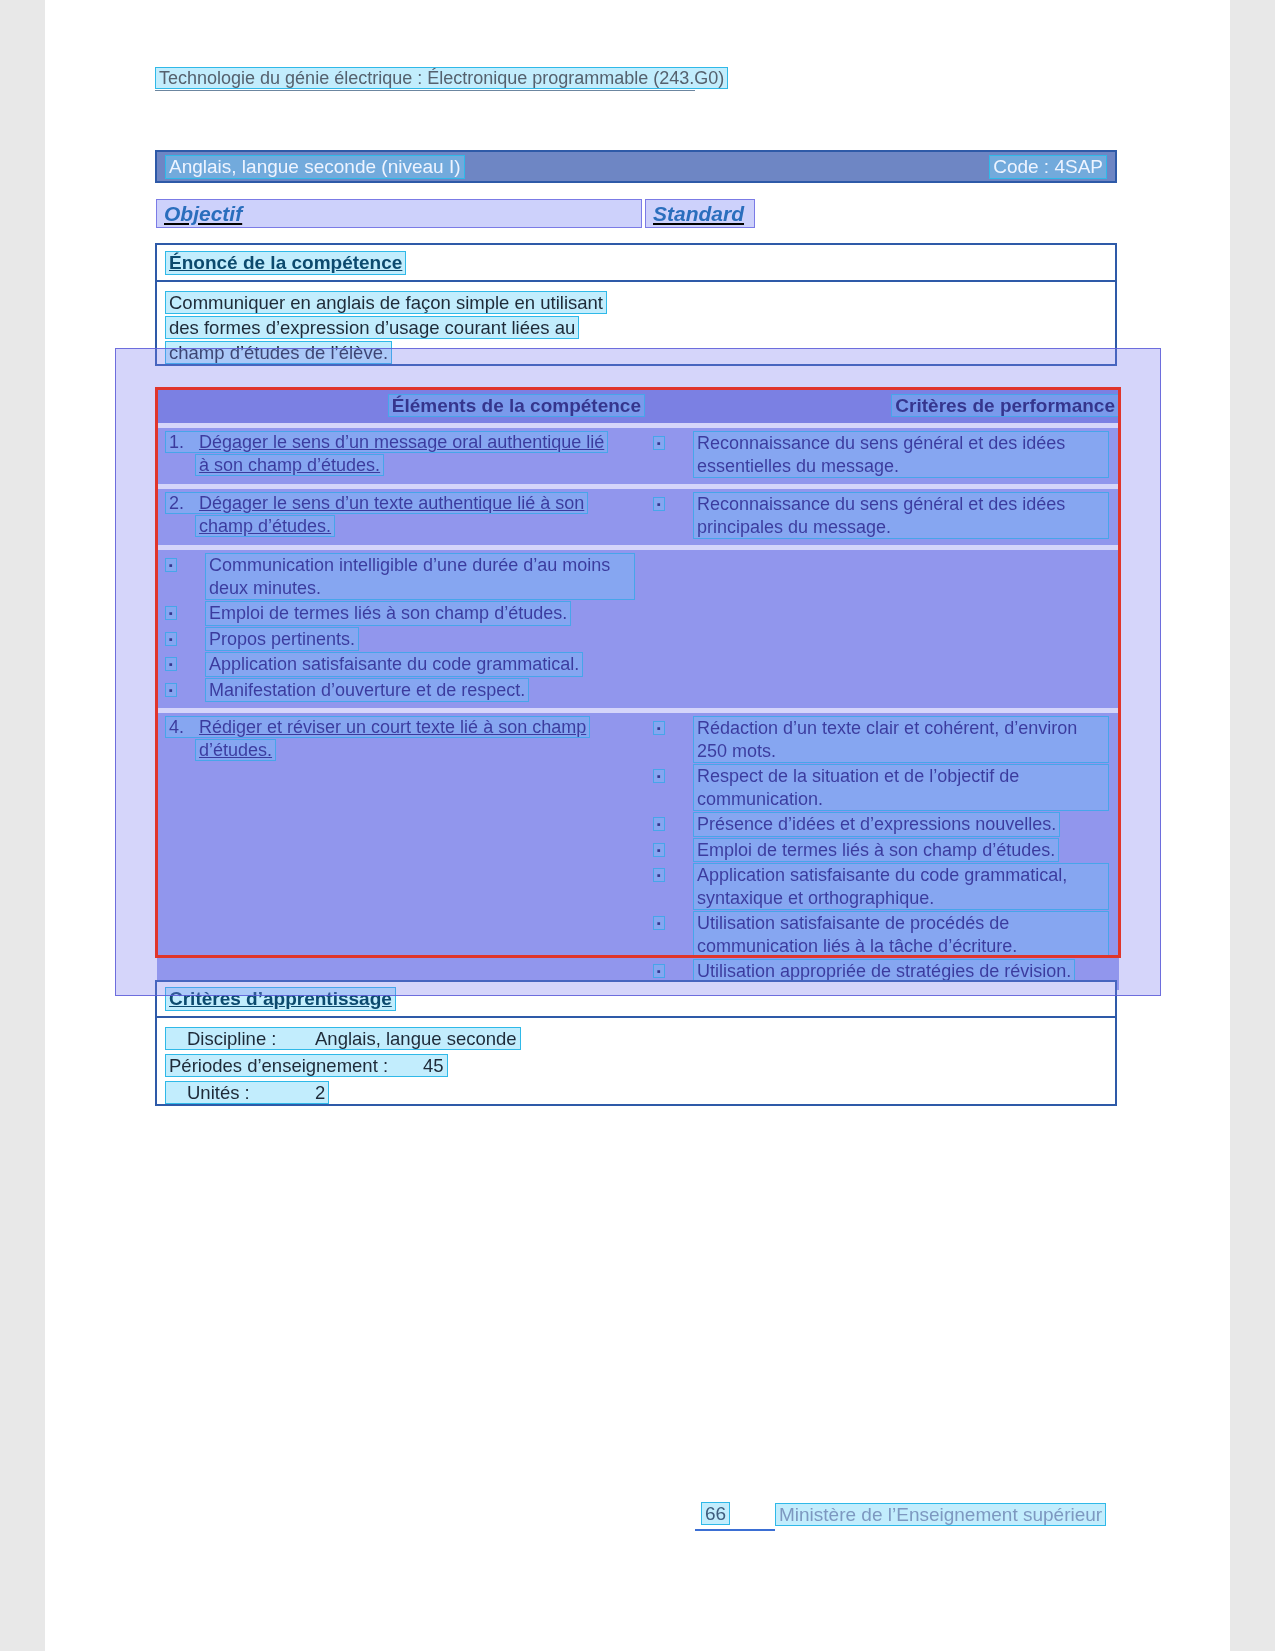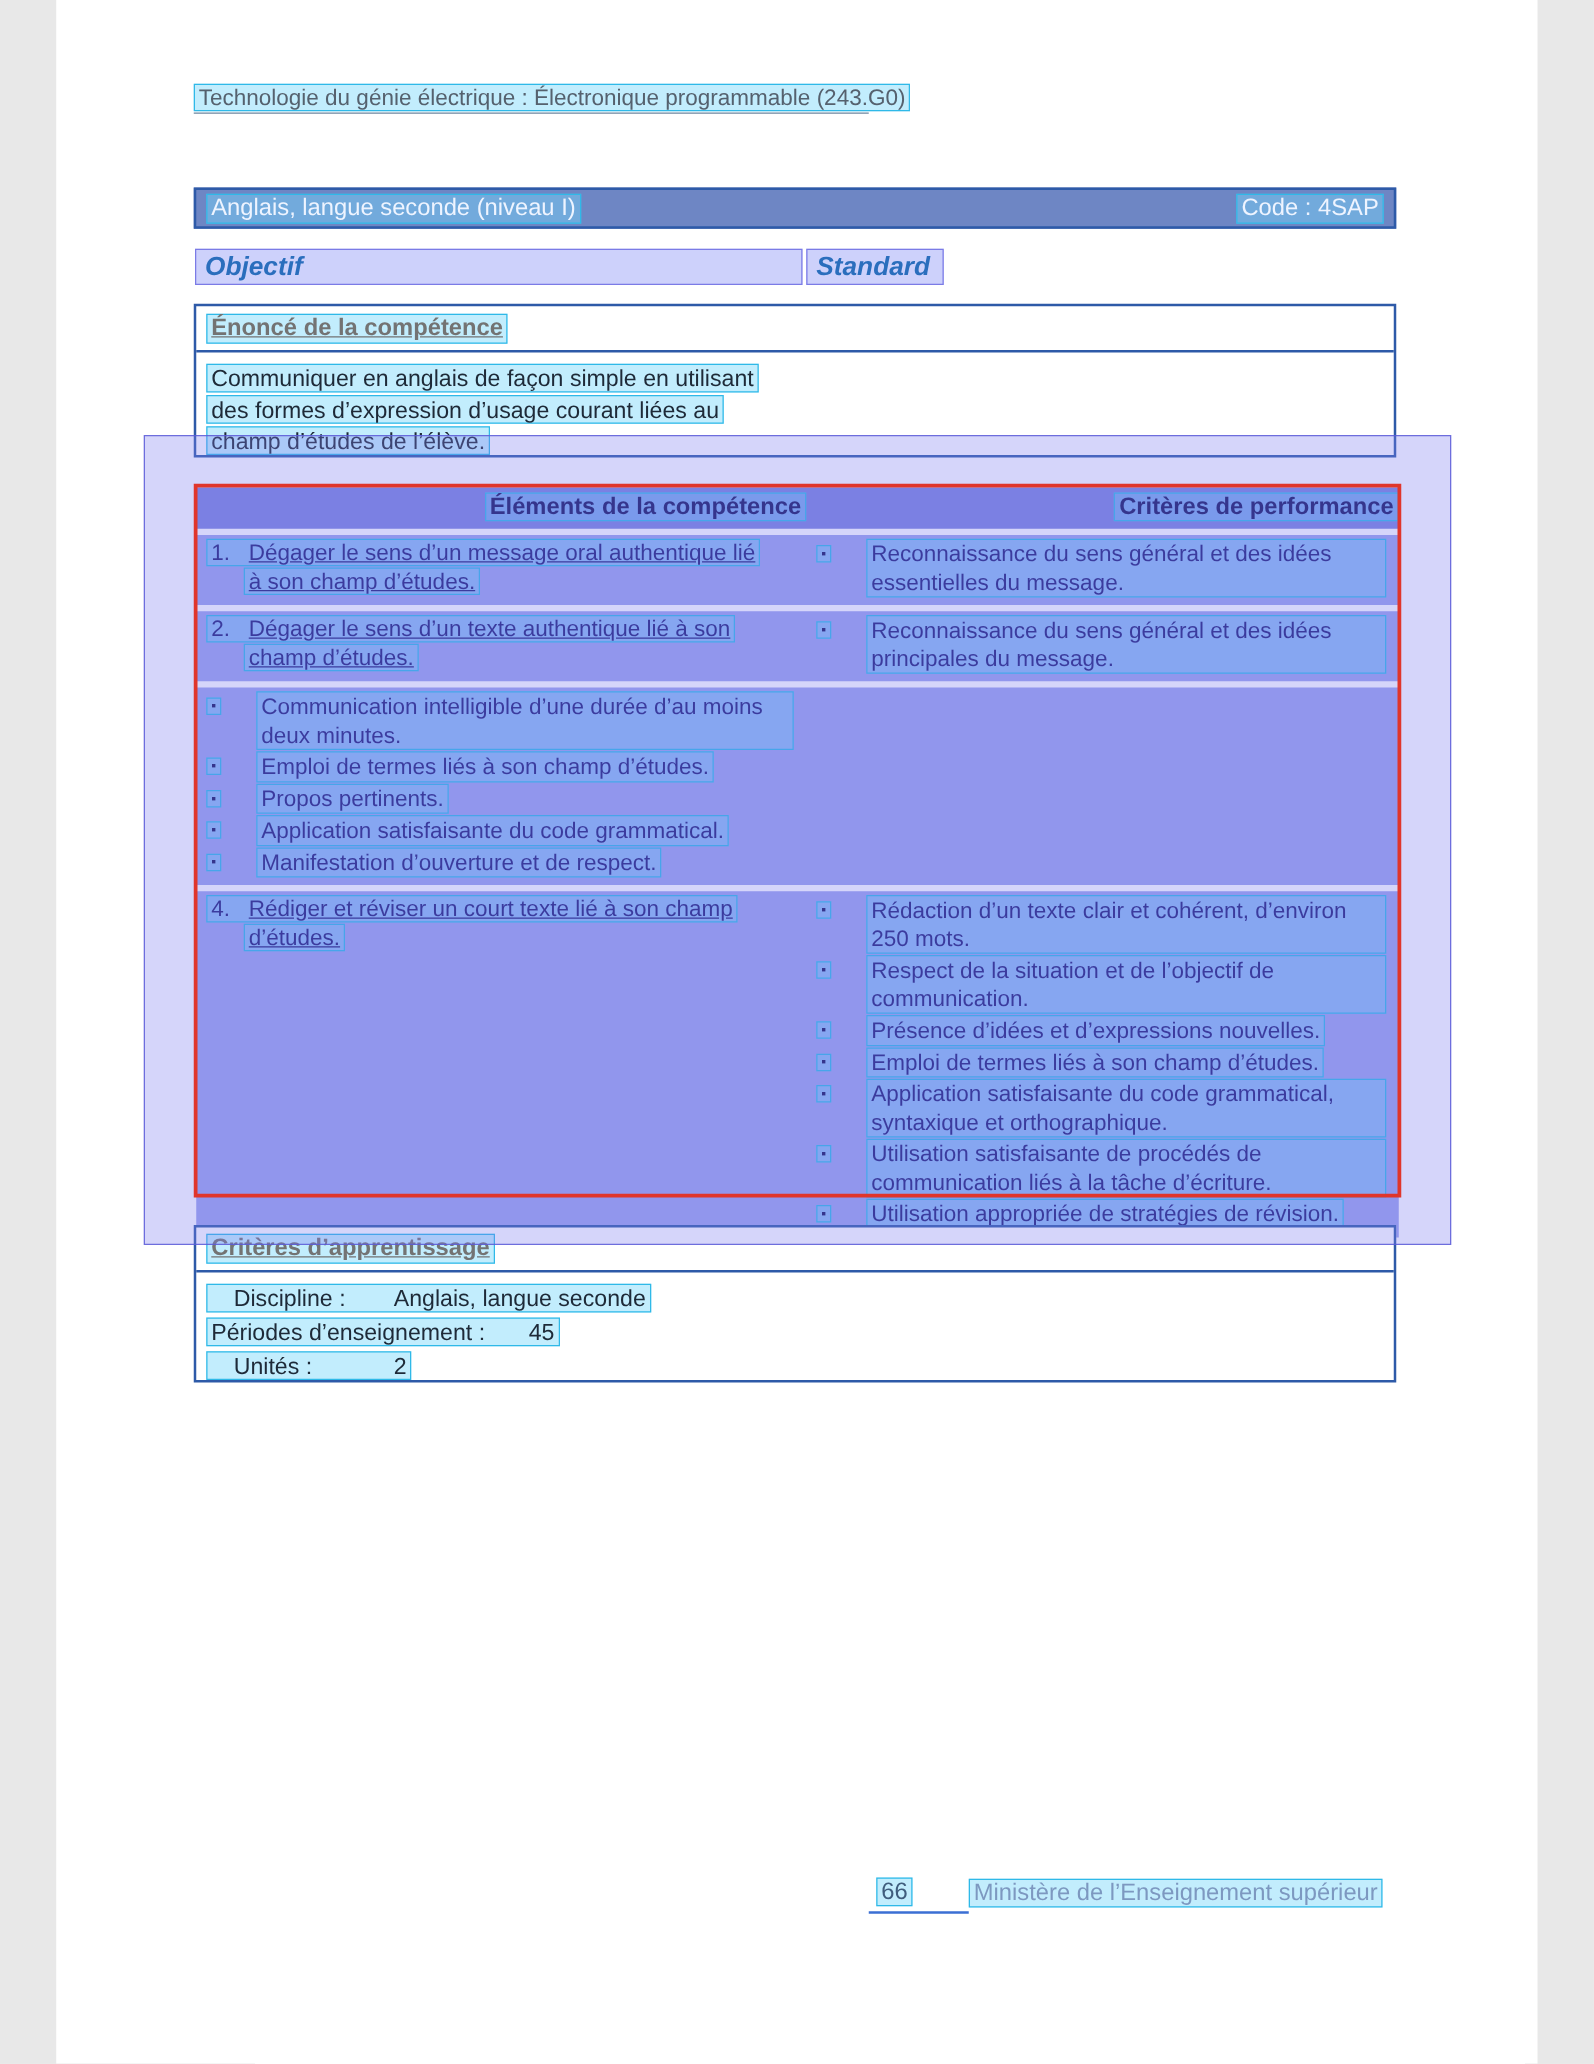--- a/index.html
+++ b/index.html
@@ -27,36 +27,36 @@
     border: 2.5px solid var(--accent-blue,#2e5aa8);
     display:flex; align-items:center; justify-content:space-between;
     padding:0 8px; font-size:19px; color: var(--bar-text,#eef4ff);
   }
 
   
   .colhead {
     position:absolute; top:199px; height:29px;
     background: var(--lavender-fill, rgba(156,163,247,0.5));
     border:1.5px solid var(--lavender-border,#7b7be6);
-    display:flex; align-items:center; padding-left:7px;
+    display:flex; align-items:center; padding-left:7px;text-decoration:underline;
   }
   .objectif-box { left:111px; width:486px; }
   .standard-box { left:600px; width:110px; }
   .colhead-text { font-size:21px; font-weight:bold; font-style:italic; color:var(--heading-blue,#2a6ebd); }
 
   
   .blue-box {
     position:absolute; left:110px; width:962px; background:#fff;
     border: 2.5px solid var(--accent-blue,#2e5aa8);
   }
   .enonce-box { top:243px; height:123px; }
   .activites-box { top:980px; height:126px; }
   .box-title-row { height:37px; border-bottom:2px solid var(--accent-blue,#2e5aa8); display:flex; align-items:center; padding-left:8px; }
   .activites-box .box-title-row { height:36px; }
-  .box-title { font-weight:bold; font-size:19px; text-decoration:underline; color:#737373; }
+  .box-title { font-weight:bold; font-size:19px; text-decoration:underline; color:#0c4a6e; }
   .enonce-text { margin:8px 0 0 8px; width:462px; font-size:18.5px; line-height:25px; color:var(--body-text,#1e2a38); }
 
   
   .comp-table { position:absolute; left:112px; top:390px; width:962px; }
   .t-header {
     display:grid; grid-template-columns:488px 1fr;
     background: var(--header-row-purple,#7b82dd);
     padding:5px 0 6px;
   }
   .t-header .cell { padding-left:8px;text-align:right; }

